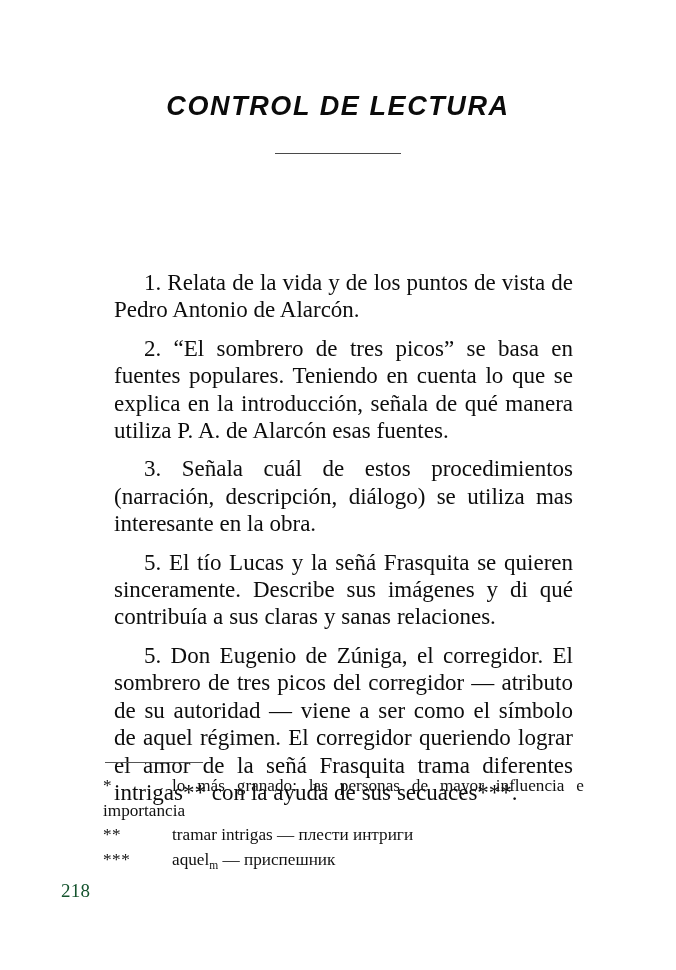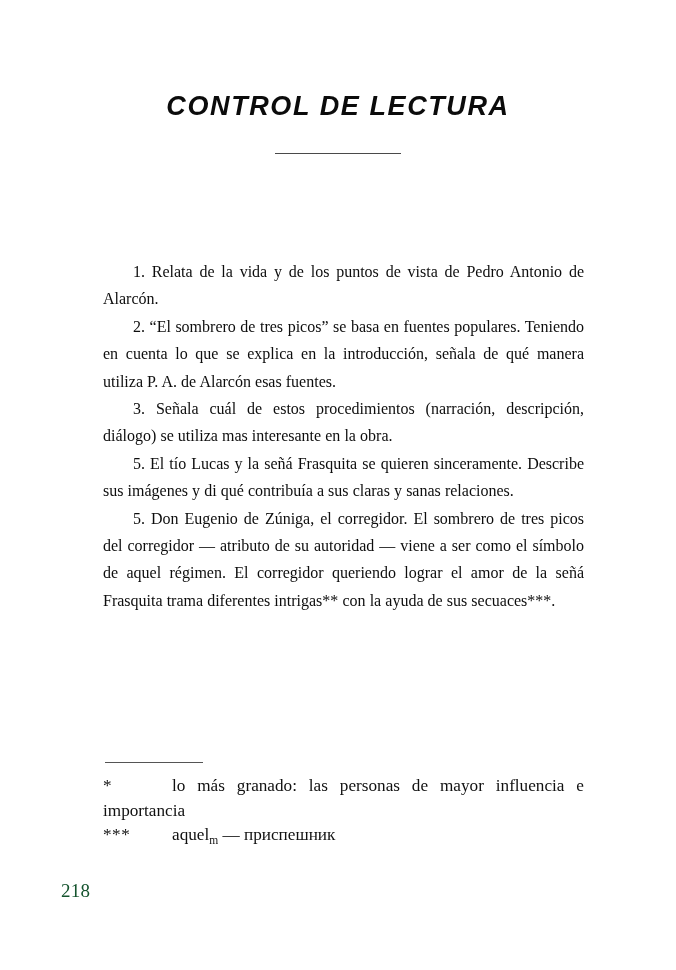--- a/index.html
+++ b/index.html
@@ -51,26 +51,26 @@
   }
 
   
   .body-col {
     position: absolute;
     top: 258px;
     left: 103px;
     width: 481px;
   }
   .q-item {
-    font-size: 16px;
+    font-size: 23px;
     line-height: 27.4px;
     text-align: justify;
     text-align-last: left;
     text-indent: 30px;
-    margin: 0;
+    margin: 11px;
     hyphens: manual;
     word-spacing: 0.1px;
   }
 
   
   .footnotes {
     position: absolute;
     top: 762px;
     left: 103px;
     width: 481px;
@@ -135,20 +135,23 @@
     <p class="q-item">5. Don Eugenio de Zúniga, el corregidor. El sombrero de tres picos del corregidor — atributo de su autoridad — viene a ser como el símbolo de aquel régimen. El corregidor queriendo lograr el amor de la señá Frasquita trama diferentes intrigas** con la ayuda de sus secuaces***.</p>
   </div>
 
   <div class="footnotes">
     <div class="fn-rule"></div>
 
     <p class="fn-line">
       <span class="fn-marker m1">*</span><span class="fn-body">lo más granado: las personas de mayor influencia e importancia</span>
     </p>
 
+    <p class="fn-line">
+      <span class="fn-marker m2">**</span><span class="fn-body">tramar intrigas — плести интриги</span>
+    </p>
 
     <p class="fn-line">
       <span class="fn-marker m3">***</span><span class="fn-body"><span>aquel</span><span class="sub-m">m</span><span> — приспешник</span></span>
     </p>
   </div>
 
   <div class="page-number">218</div>
 
 </div>
 

